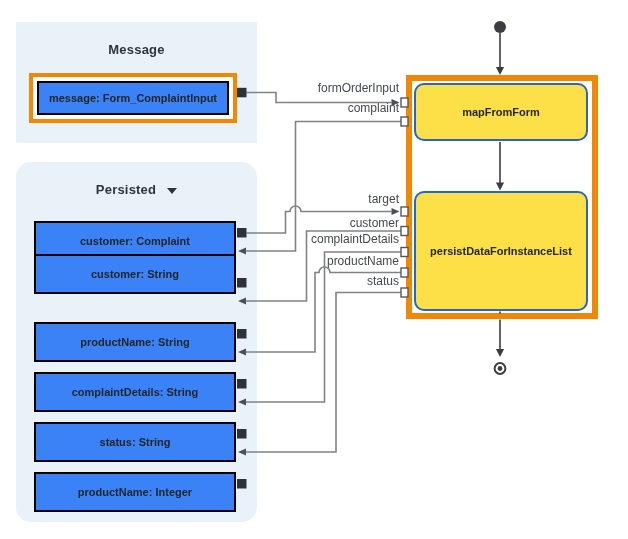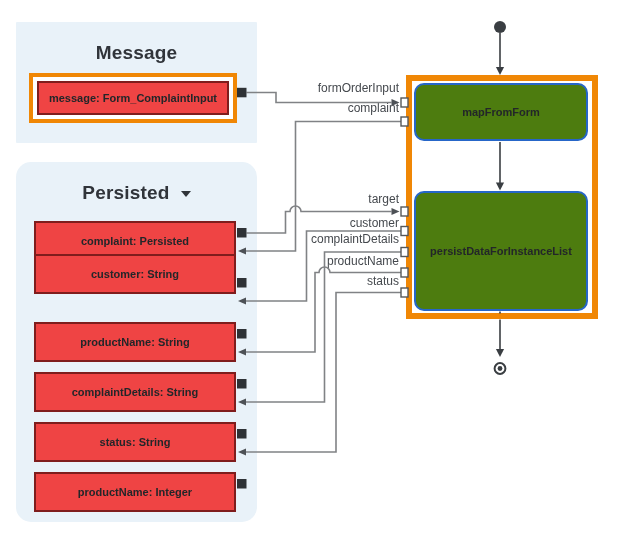--- a/index.html
+++ b/index.html
@@ -6,46 +6,46 @@
   .canvas{
     position:relative;width:628px;height:539px;background:#ffffff;
     font-family:"Liberation Sans",sans-serif;overflow:hidden;
   }
   
   .panel{position:absolute;background:#e9f2f9;border-radius:1px;}
   .panel-message{left:16px;top:22px;width:241px;height:121px;}
   .panel-persisted{left:16px;top:162px;width:241px;height:360px;border-radius:15px;}
   .panel-title{
     margin:0;padding-top:20px;text-align:center;
-    font-size:19px;font-weight:bold;color:#30343a;letter-spacing:.2px;
+    font-size:13px;font-weight:bold;color:#30343a;letter-spacing:.2px;
     display:flex;align-items:center;justify-content:center;gap:11px;
   }
   .caret{
     width:0;height:0;border-left:5px solid transparent;border-right:5px solid transparent;
     border-top:6px solid #30343a;display:inline-block;margin-top:2px;
   }
   
   .var-box{
     position:absolute;left:34px;width:202px;height:40px;box-sizing:border-box;
-    background:#ef4444;border:2px solid #7f1d1d;
+    background:#3b82f6;border:2px solid #000000;
     display:flex;align-items:center;justify-content:center;
     font-size:11px;font-weight:bold;color:#232629;
   }
   .selected-wrap{
     position:absolute;left:29px;top:73px;width:208px;height:50px;box-sizing:border-box;
     border:4px solid #f08705;background:#ffffff;padding:4px;
   }
   .selected-wrap .var-box{position:static;width:100%;height:100%;left:auto;}
   
   .orange-container{
     position:absolute;left:406px;top:75px;width:192px;height:244px;box-sizing:border-box;
     border:6px solid #f08705;background:#ffffff;
   }
   .node{
-    position:absolute;box-sizing:border-box;background:#4d7c0f;
+    position:absolute;box-sizing:border-box;background:#fde047;
     border:2px solid #2666c8;border-radius:10px;
     display:flex;align-items:center;justify-content:center;
     font-size:11px;font-weight:bold;color:#232629;text-align:center;
   }
   .node-1{left:414px;top:83px;width:174px;height:58px;}
   .node-2{left:414px;top:191px;width:174px;height:120px;}
   
   .wire-label{
     position:absolute;right:229px;height:13px;line-height:13px;
     font-size:12px;color:#45494e;text-align:right;white-space:nowrap;
@@ -65,21 +65,21 @@
     <h2 class="panel-title">
       <span>Persisted</span>
       <span class="caret"></span>
     </h2>
   </section>
 
   <div class="selected-wrap">
     <div class="var-box">message: Form_ComplaintInput</div>
   </div>
 
-  <div class="var-box" style="top:221px">complaint: Persisted</div>
+  <div class="var-box" style="top:221px">customer: Complaint</div>
   <div class="var-box" style="top:254px">customer: String</div>
   <div class="var-box" style="top:322px">productName: String</div>
   <div class="var-box" style="top:372px">complaintDetails: String</div>
   <div class="var-box" style="top:422px">status: String</div>
   <div class="var-box" style="top:472px">productName: Integer</div>
 
   <div class="orange-container"></div>
   <div class="node node-1">
     <span>mapFromForm</span>
   </div>

